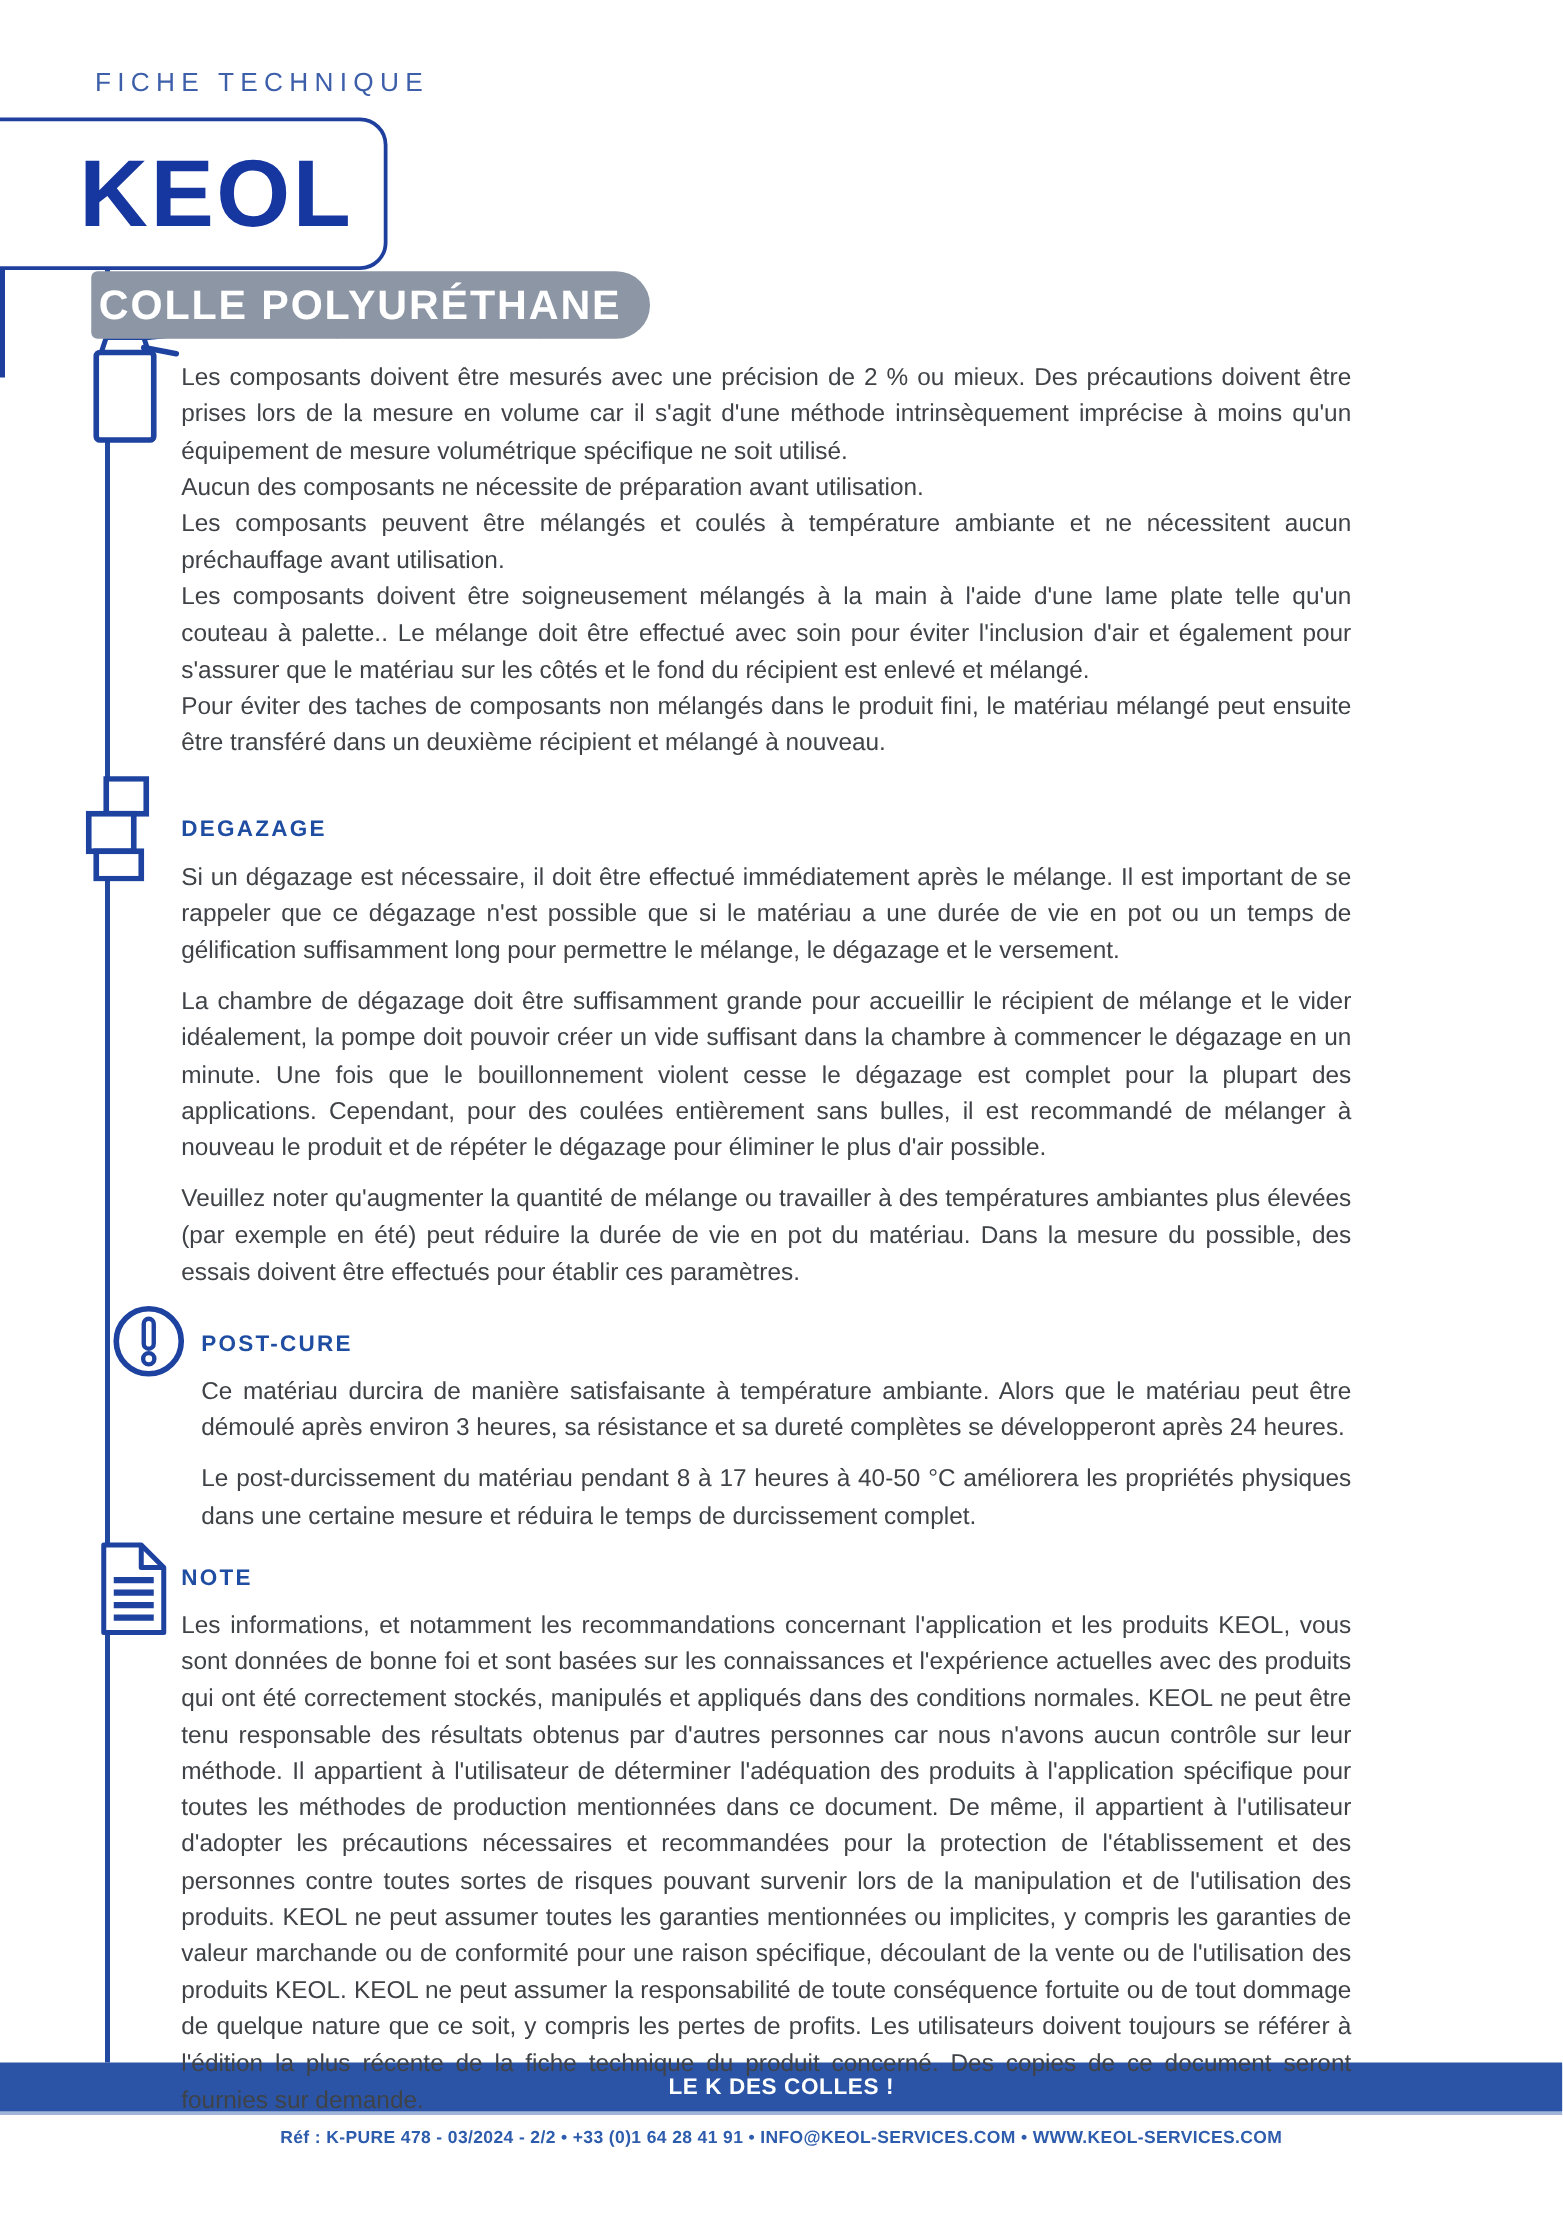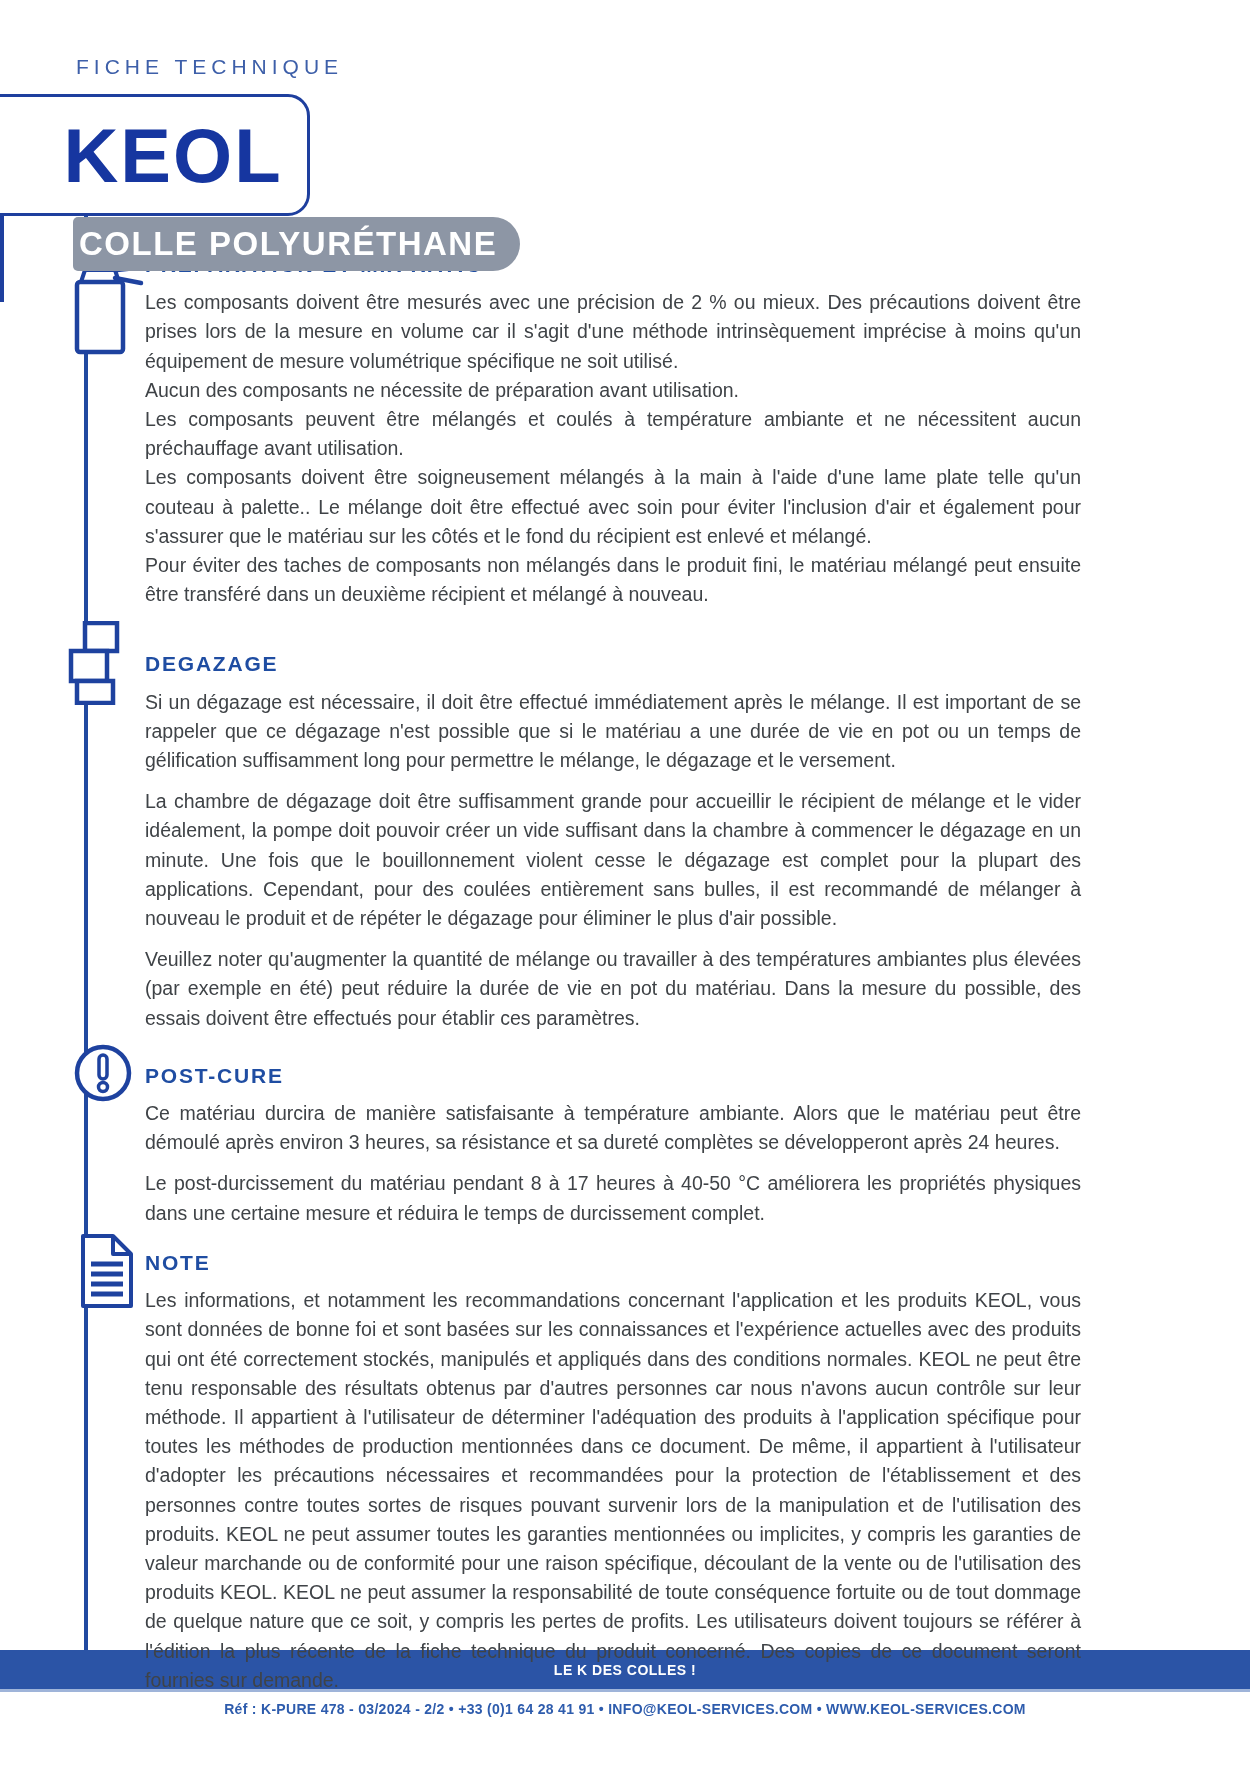--- a/index.html
+++ b/index.html
@@ -31,41 +31,41 @@
   
   .rail { position:absolute; left:84px; top:216px; width:3.5px; height:1434px; background:#2149a0; z-index:0; }
   .edge-line { position:absolute; left:0; top:216px; width:3.5px; height:86px; background:#1e3f9e; }
   
   .content {
     position:absolute; left:145px; top:250px; width:936px;
     color:#3f4347; font-size:19.5px; line-height:29.2px; text-align:justify; z-index:1;
   }
   section { position:relative; }
   .sec-2 { margin-top:40px; }
-  .sec-3 { margin-top:28px; }
+  .sec-3 { margin-top:28px;margin-left:16px; }
   .sec-4 { margin-top:20px; }
   h2 {
-    font-size:21px; font-weight:700; letter-spacing:1.8px;
+    font-size:18px; font-weight:700; letter-spacing:1.8px;
     color:#1f4da2; margin:0 0 9px 0;
   }
   p { margin:0; }
   .gap p + p { margin-top:12px; }
   
   .icon { position:absolute; display:block; }
   .icon svg { display:block; }
   .icon-spray  { left:-84px; top:2px;   }
   .icon-boxes  { left:-84px; top:-28px; }
   .icon-alert  { left:-73px; top:-19px; }
   .icon-doc    { left:-68px; top:-16px; }
   
   .footer-bar {
     position:absolute; left:0; top:1650px; width:1250px; height:39px;
     background:#2b54a6; color:#ffffff;
     display:flex; align-items:center; justify-content:center;
-    font-size:14px; font-weight:700; letter-spacing:0.5px;
+    font-size:18px; font-weight:700; letter-spacing:0.5px;
     box-shadow:0 3px 0 #9fb4d9;
   }
   .ref-line {
     position:absolute; left:0; top:1701px; width:1250px; text-align:center;
     color:#2e5cad; font-size:14px; font-weight:600; letter-spacing:0.3px;
   }
 </style>
 </head>
 <body>
 

